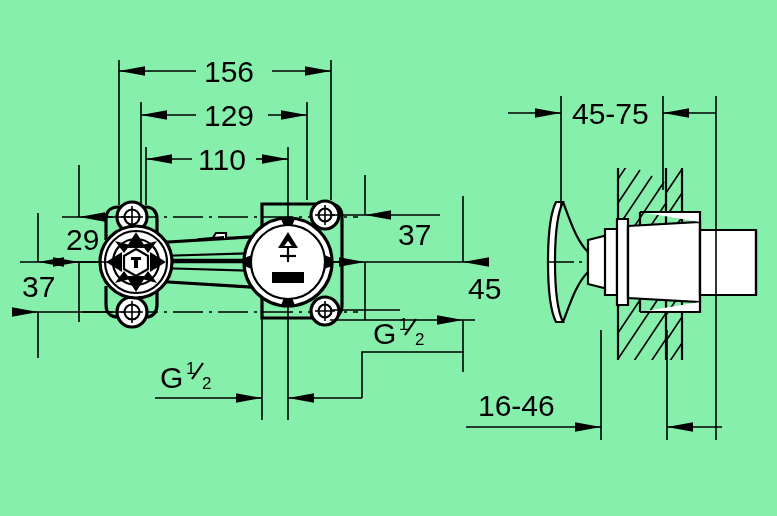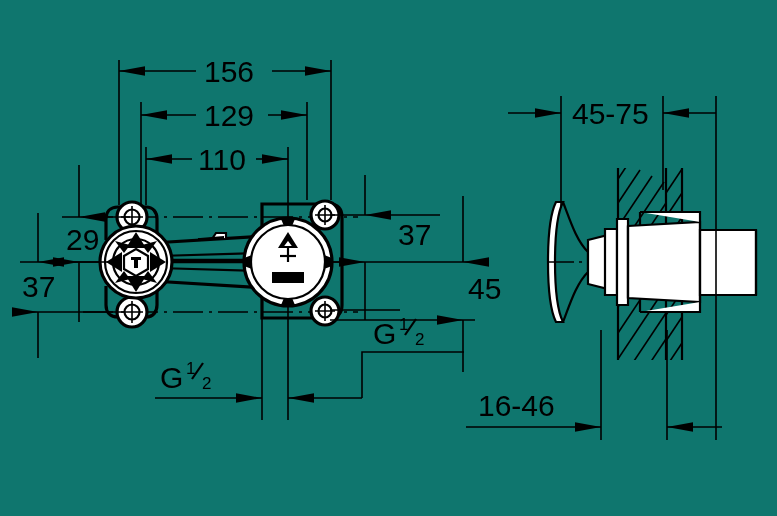--- a/index.html
+++ b/index.html
@@ -8,21 +8,21 @@
     padding: 0;
     background: #ffffff;
   }
   body {
     font-family: "Liberation Sans", sans-serif;
   }
   #stage {
     position: relative;
     width: 777px;
     height: 516px;
-    background: #0f766e;
+    background: #86efac;
     overflow: hidden;
   }
   #drawing {
     position: absolute;
     left: 0;
     top: 0;
     width: 777px;
     height: 516px;
   }
   .dim-text {

